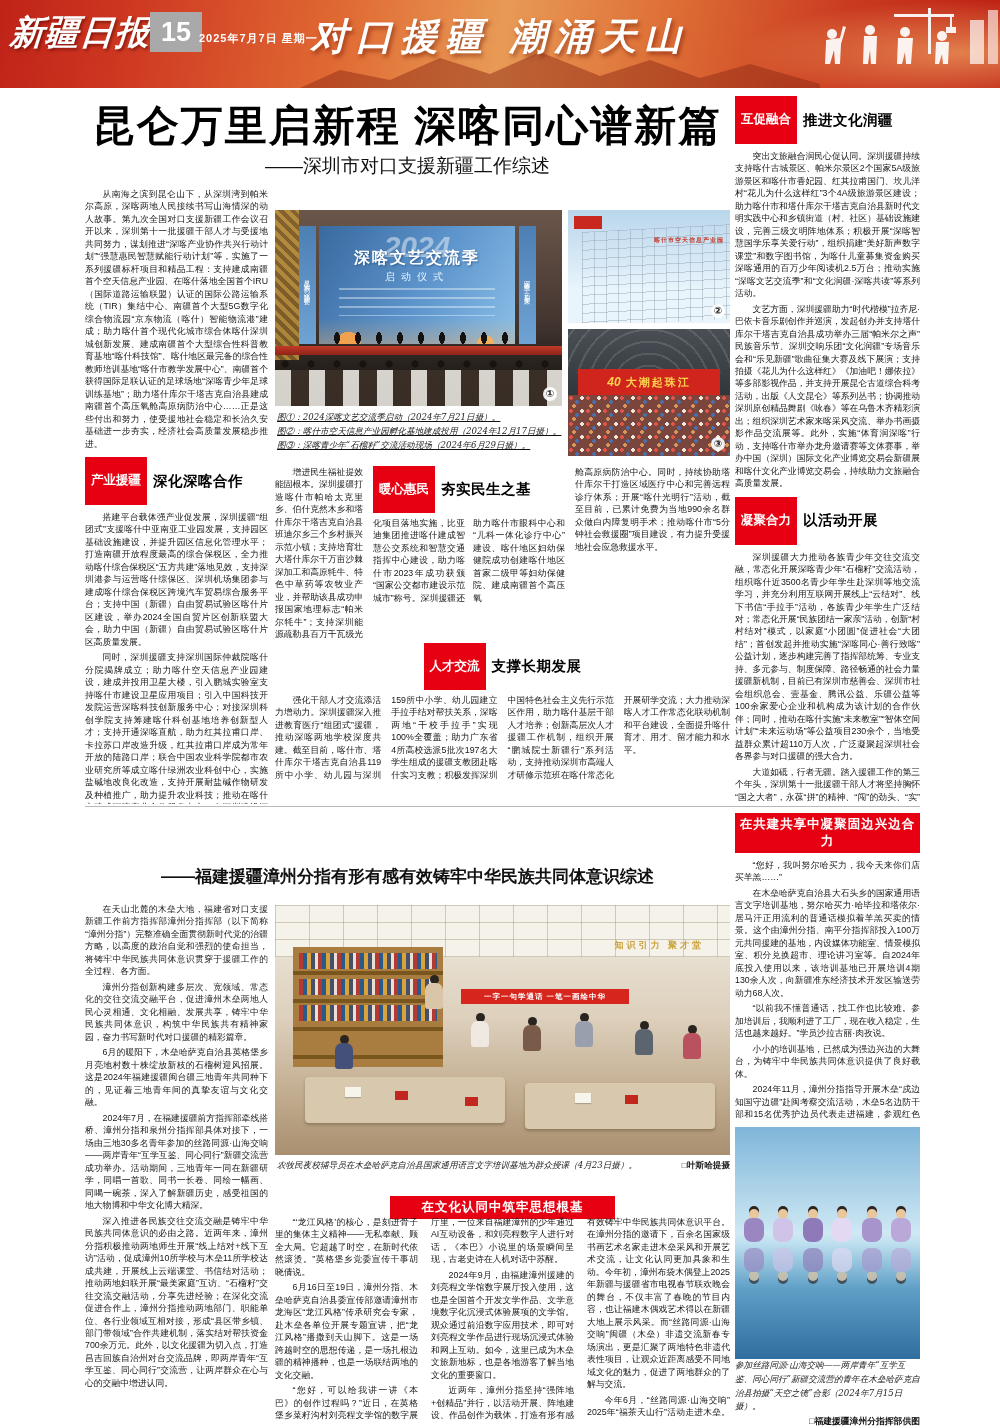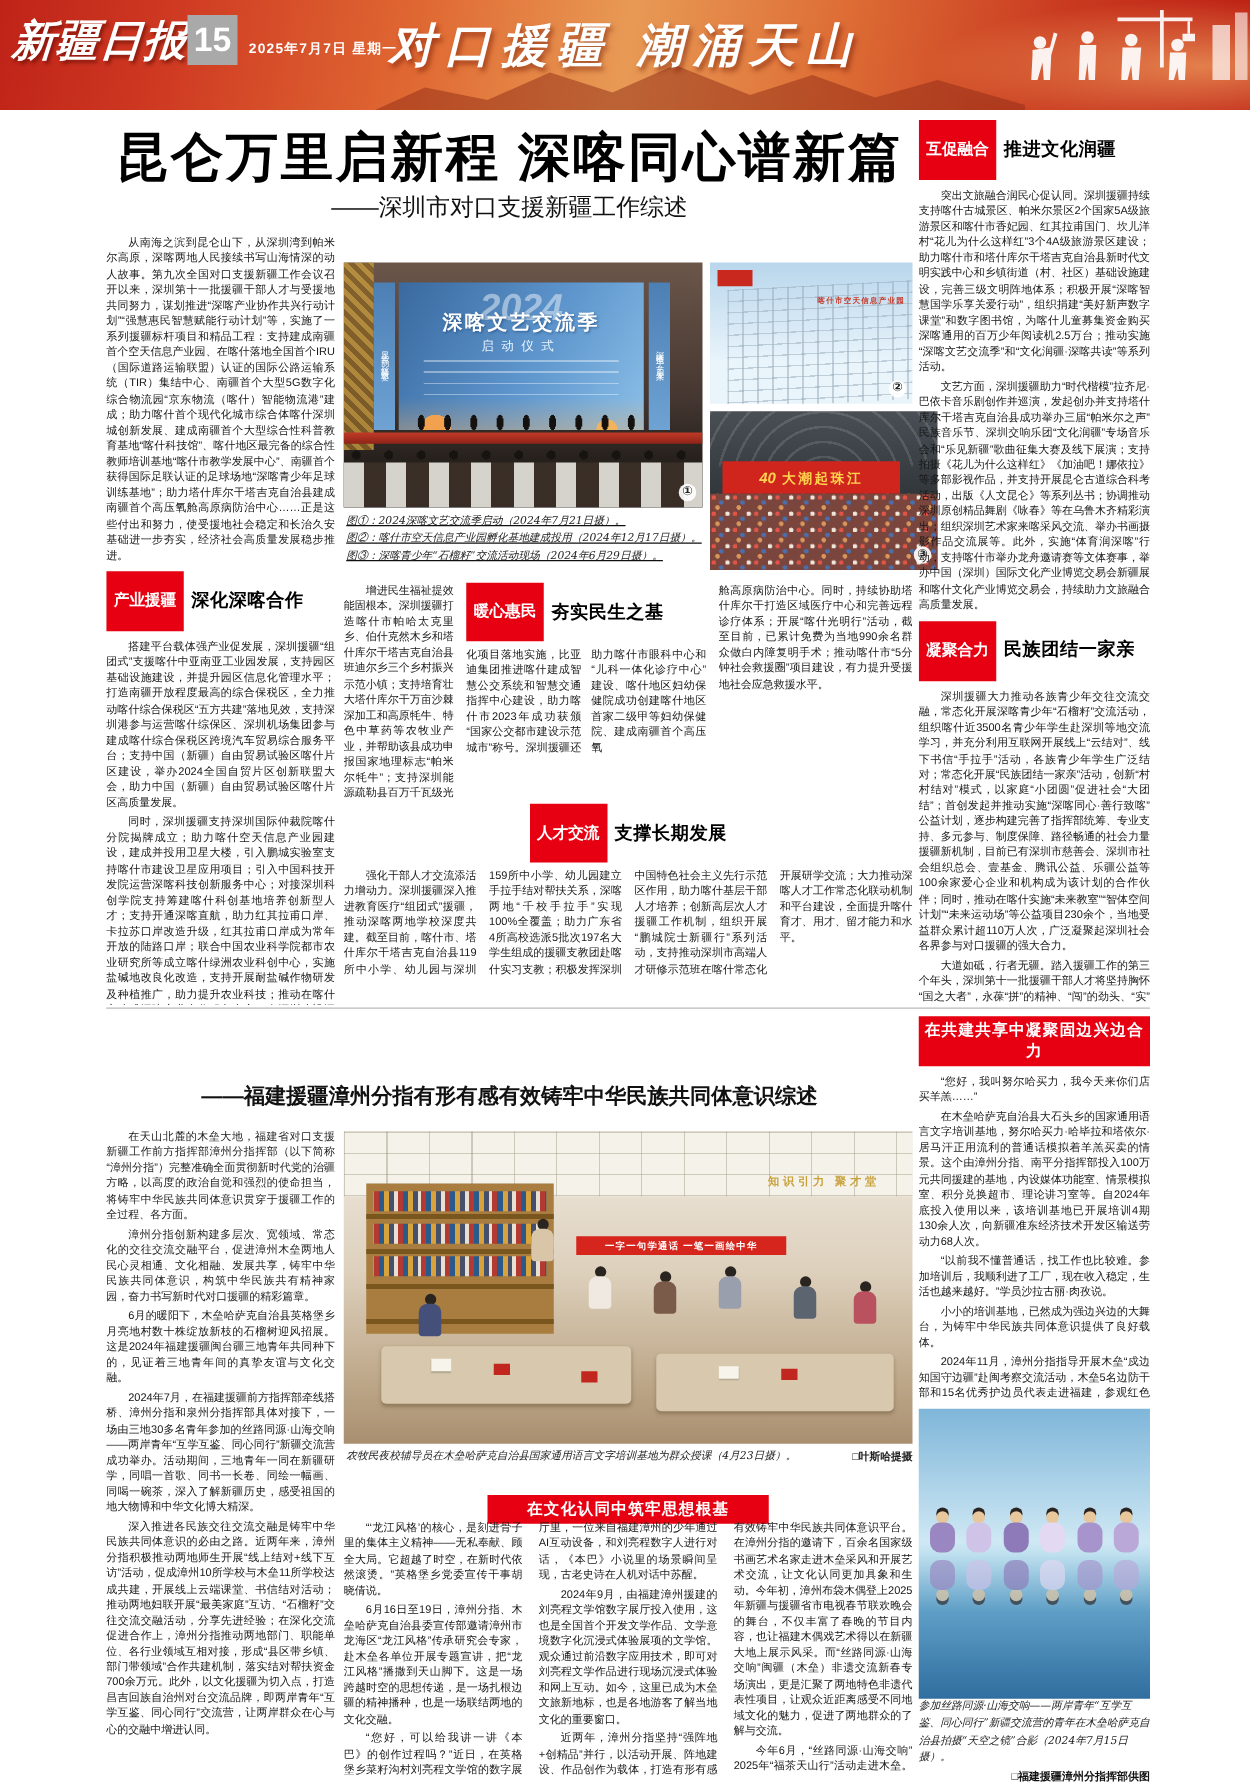--- a/index.html
+++ b/index.html
@@ -5,21 +5,21 @@
   html,body{margin:0;padding:0;background:#e8e8e8;}
   .page{position:relative;width:1000px;height:1428px;margin:0 auto;background:#fff;overflow:hidden;
         font-family:"Liberation Sans","DejaVu Sans",sans-serif;color:#111;}
   
   .banner{position:absolute;left:0;top:0;width:1000px;height:88px;overflow:hidden;
     background:linear-gradient(100deg,#bf2318 0%,#cf3a22 14%,#e06a33 34%,#e89a55 50%,#de6f36 66%,#c93a20 84%,#bd2014 100%);}
   .banner .glow{position:absolute;right:0;top:0;width:260px;height:88px;
     background:radial-gradient(ellipse at 85% 60%,rgba(255,200,120,.55),rgba(255,120,60,0) 70%);}
   .masthead{position:absolute;left:10px;top:10px;font-family:"DejaVu Serif",serif;font-weight:900;font-style:italic;
     font-size:34px;color:#fff;letter-spacing:1px;text-shadow:2px 2px 3px rgba(90,10,0,.6);transform:skewX(-4deg);}
-  .pagebox{position:absolute;left:150px;top:12px;width:40px;height:40px;background:#a9a9a9;color:#fff;
+  .pagebox{position:absolute;left:150px;top:12px;width:52px;height:40px;background:#a9a9a9;color:#fff;
     font-size:27px;font-weight:bold;text-align:center;line-height:40px;}
   .banner-date{position:absolute;left:199px;top:31px;color:#fff;font-size:11px;letter-spacing:1px;font-weight:bold;}
   .banner-title{position:absolute;left:0;top:12px;width:1000px;text-align:center;color:#fff;font-weight:900;
     font-style:italic;font-size:37px;letter-spacing:8px;text-shadow:2px 3px 4px rgba(110,20,0,.55);}
   .banner svg{position:absolute;}
   
   .h1a{position:absolute;left:85px;top:98px;width:645px;text-align:center;font-size:42px;font-weight:900;
     letter-spacing:2px;color:#000;}
   .h2a{position:absolute;left:85px;top:153px;width:645px;text-align:center;font-size:19px;color:#111;}
   .h1b{position:absolute;left:85px;top:813px;width:645px;text-align:center;font-size:40px;font-weight:900;
@@ -85,21 +85,21 @@
     background:repeating-linear-gradient(90deg,rgba(245,242,235,.85) 0 16px,rgba(60,48,40,.9) 16px 34px);}
   
   .ph-bldg{left:568px;top:210px;width:162px;height:113px;background:linear-gradient(180deg,#b9d6ec,#e9f4fb 70%);}
   .ph-bldg .bld{position:absolute;left:14px;top:18px;width:148px;height:95px;transform:skewY(-3deg);
     background:linear-gradient(90deg,#cfdbe4,#f5f9fc 30%,#eef4f8);
     background-image:repeating-linear-gradient(90deg,rgba(150,170,185,.5) 0 1px,transparent 1px 12px),
       repeating-linear-gradient(180deg,rgba(150,170,185,.5) 0 1px,transparent 1px 9px);}
   .ph-bldg .sign{position:absolute;left:6px;top:6px;width:28px;height:13px;background:#c8281e;}
   .ph-bldg .bldtxt{position:absolute;right:6px;top:26px;color:#c43a2a;font-size:6px;font-weight:bold;letter-spacing:1px;}
   
-  .ph-crowd{left:568px;top:329px;width:182px;height:127px;background:linear-gradient(180deg,#494f55,#2e3337 60%);}
+  .ph-crowd{left:568px;top:329px;width:162px;height:127px;background:linear-gradient(180deg,#494f55,#2e3337 60%);}
   .ph-crowd .hall{position:absolute;left:0;top:0;width:100%;height:44px;
     background:repeating-radial-gradient(circle at 50% 140%,rgba(255,255,255,.12) 0 2px,transparent 2px 12px);}
   .ph-crowd .bannerline{position:absolute;left:10px;top:40px;width:142px;height:26px;background:#d0251c;
     display:flex;align-items:center;justify-content:center;gap:5px;}
   .ph-crowd .b40{color:#ffd34d;font-weight:900;font-size:12px;font-style:italic;}
   .ph-crowd .btxt{color:#ffd34d;font-weight:900;font-size:11px;letter-spacing:2px;}
   .ph-crowd .crowd{position:absolute;left:0;top:66px;width:100%;height:61px;
     background:radial-gradient(circle 2px at 3px 3px,#e05548 85%,transparent),
       radial-gradient(circle 2px at 9px 7px,#4a6fae 85%,transparent),
       radial-gradient(circle 2px at 14px 3px,#efe5d8 85%,transparent),
@@ -261,21 +261,21 @@
 
   <div class="a1-right col clip">
     <div class="sec-head" style="margin-top:0;">
       <span class="sec-label">互促融合</span>
       <span class="sec-title">推进文化润疆</span>
     </div>
     <p>突出文旅融合润民心促认同。深圳援疆持续支持喀什古城景区、帕米尔景区2个国家5A级旅游景区和喀什市香妃园、红其拉甫国门、坎儿洋村“花儿为什么这样红”3个4A级旅游景区建设；助力喀什市和塔什库尔干塔吉克自治县新时代文明实践中心和乡镇街道（村、社区）基础设施建设，完善三级文明阵地体系；积极开展“深喀智慧国学乐享关爱行动”，组织捐建“美好新声数字课堂”和数字图书馆，为喀什儿童募集资金购买深喀通用的百万少年阅读机2.5万台；推动实施“深喀文艺交流季”和“文化润疆·深喀共读”等系列活动。</p>
     <p>文艺方面，深圳援疆助力“时代楷模”拉齐尼·巴依卡音乐剧创作并巡演，发起创办并支持塔什库尔干塔吉克自治县成功举办三届“帕米尔之声”民族音乐节、深圳交响乐团“文化润疆”专场音乐会和“乐见新疆”歌曲征集大赛及线下展演；支持拍摄《花儿为什么这样红》《加油吧！娜依拉》等多部影视作品，并支持开展昆仑古道综合科考活动，出版《人文昆仑》等系列丛书；协调推动深圳原创精品舞剧《咏春》等在乌鲁木齐精彩演出；组织深圳艺术家来喀采风交流、举办书画摄影作品交流展等。此外，实施“体育润深喀”行动，支持喀什市举办龙舟邀请赛等文体赛事，举办中国（深圳）国际文化产业博览交易会新疆展和喀什文化产业博览交易会，持续助力文旅融合高质量发展。</p>
     <div class="sec-head">
       <span class="sec-label">凝聚合力</span>
-      <span class="sec-title">民族团结一家亲</span>
+      <span class="sec-title">以活动开展</span>
     </div>
     <p>深圳援疆大力推动各族青少年交往交流交融，常态化开展深喀青少年“石榴籽”交流活动，组织喀什近3500名青少年学生赴深圳等地交流学习，并充分利用互联网开展线上“云结对”、线下书信“手拉手”活动，各族青少年学生广泛结对；常态化开展“民族团结一家亲”活动，创新“村村结对”模式，以家庭“小团圆”促进社会“大团结”；首创发起并推动实施“深喀同心·善行致喀”公益计划，逐步构建完善了指挥部统筹、专业支持、多元参与、制度保障、路径畅通的社会力量援疆新机制，目前已有深圳市慈善会、深圳市社会组织总会、壹基金、腾讯公益、乐疆公益等100余家爱心企业和机构成为该计划的合作伙伴；同时，推动在喀什实施“未来教室”“智体空间计划”“未来运动场”等公益项目230余个，当地受益群众累计超110万人次，广泛凝聚起深圳社会各界参与对口援疆的强大合力。</p>
     <p>大道如砥，行者无疆。踏入援疆工作的第三个年头，深圳第十一批援疆干部人才将坚持胸怀“国之大者”，永葆“拼”的精神、“闯”的劲头、“实”的作风，有形有感有效铸牢中华民族共同体意识，奋力谱写新时代深喀合作新篇章，为推进中国式现代化建设新疆实践作出新的更大贡献。</p>
     <p class="byline">（文/邹思敏、张波  图/深圳市对口支援新疆工作前方指挥部提供）</p>
   </div>
 
   <div class="divider"></div>
 
   <div class="h2b">——福建援疆漳州分指有形有感有效铸牢中华民族共同体意识综述</div>
 

